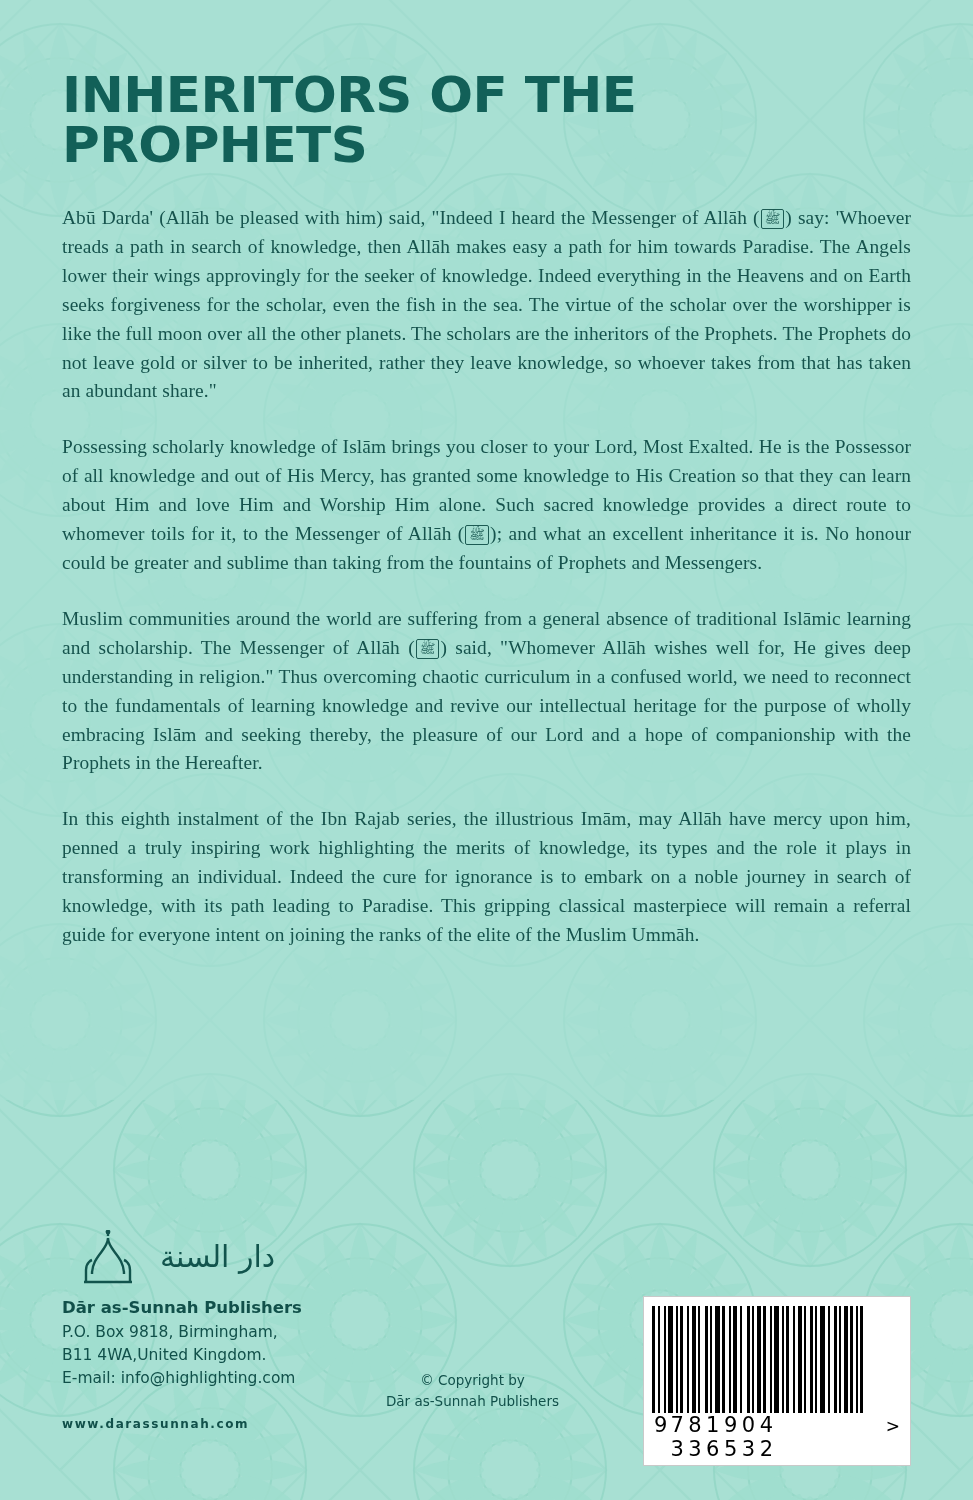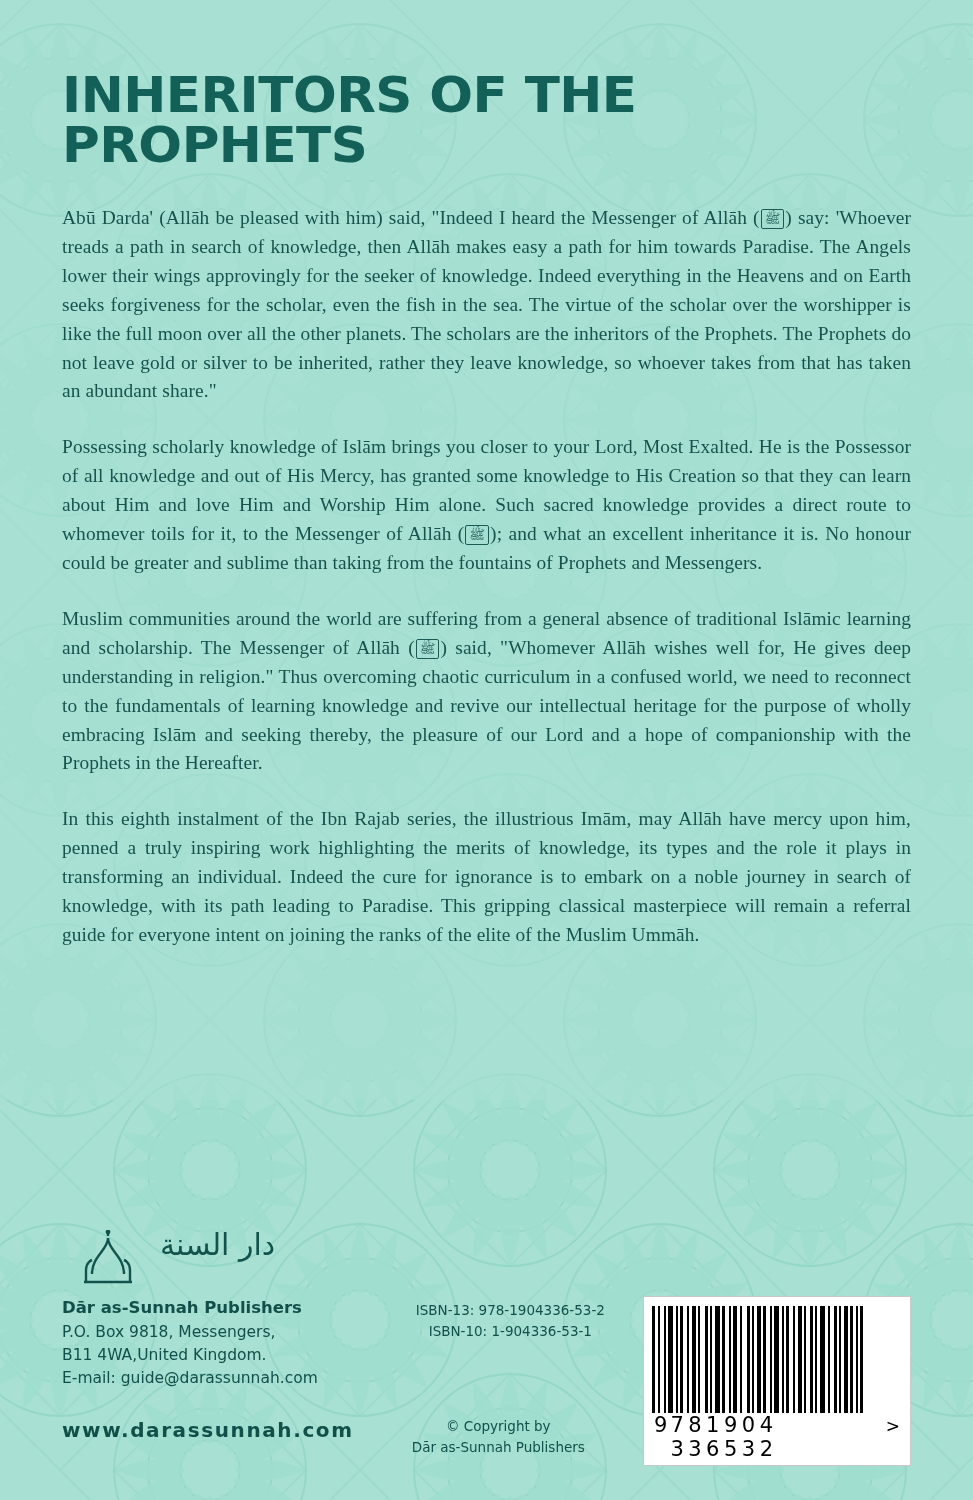--- a/index.html
+++ b/index.html
@@ -79,21 +79,21 @@
   #footer {
     position: absolute;
     left: 62px;
     right: 62px;
     bottom: 34px;
     z-index: 3;
   }
   .logo-row { margin-bottom: 12px; }
   .pub-logo {
     display: flex;
-    align-items: flex-start;
+    align-items: center;
     gap: 6px;
     height: 54px;
   }
   .pub-logo svg { display: block; }
   .arabic-logo-text {
     font-family: "DejaVu Sans", sans-serif;
     font-size: 30px;
     color: #12544d;
     line-height: 1;
     direction: rtl;
@@ -108,21 +108,21 @@
     font-family: "DejaVu Sans", sans-serif;
     font-size: 15.5px;
     line-height: 1.5;
     color: #11504a;
     white-space: nowrap;
   }
   .pub-block .pub-name { font-weight: 700; font-size: 16.5px; }
   .pub-web {
     font-family: "DejaVu Sans", sans-serif;
     font-weight: 700;
-    font-size: 20px;
+    font-size: 12px;
     letter-spacing: 1.6px;
     color: #11504a;
     margin-top: 24px;
   }
 
   .isbn-block {
     font-family: "DejaVu Sans", sans-serif;
     font-size: 13.5px;
     line-height: 1.55;
     color: #11504a;
@@ -344,31 +344,27 @@
         <circle cx="46" cy="2" r="2.4" fill="#12544d"></circle>
       </svg>
       <div class="arabic-logo-text">دار السنة</div>
     </div>
   </div>
 
   <div class="footer-grid">
 
     <div class="pub-block">
       <div class="pub-name">Dār as-Sunnah Publishers</div>
-      <div>P.O. Box 9818, Messengers,</div>
+      <div>P.O. Box 9818, Birmingham,</div>
       <div>B11 4WA,United Kingdom.</div>
-      <div>E-mail: guide@darassunnah.com</div>
+      <div>E-mail: info@highlighting.com</div>
       <div class="pub-web">www.darassunnah.com</div>
     </div>
 
     <div style="flex:1 1 auto;">
-      <div class="isbn-block">
-        <div>ISBN-13: 978-1904336-53-2</div>
-        <div>ISBN-10: 1-904336-53-1</div>
-      </div>
       <div class="copyright-block">
         <div>© Copyright by</div>
         <div>Dār as-Sunnah Publishers</div>
       </div>
     </div>
 
     <div class="barcode-wrap">
       <div class="bars">
         <i style="width:3px"></i>
           <i style="width:3px;background:transparent"></i>

